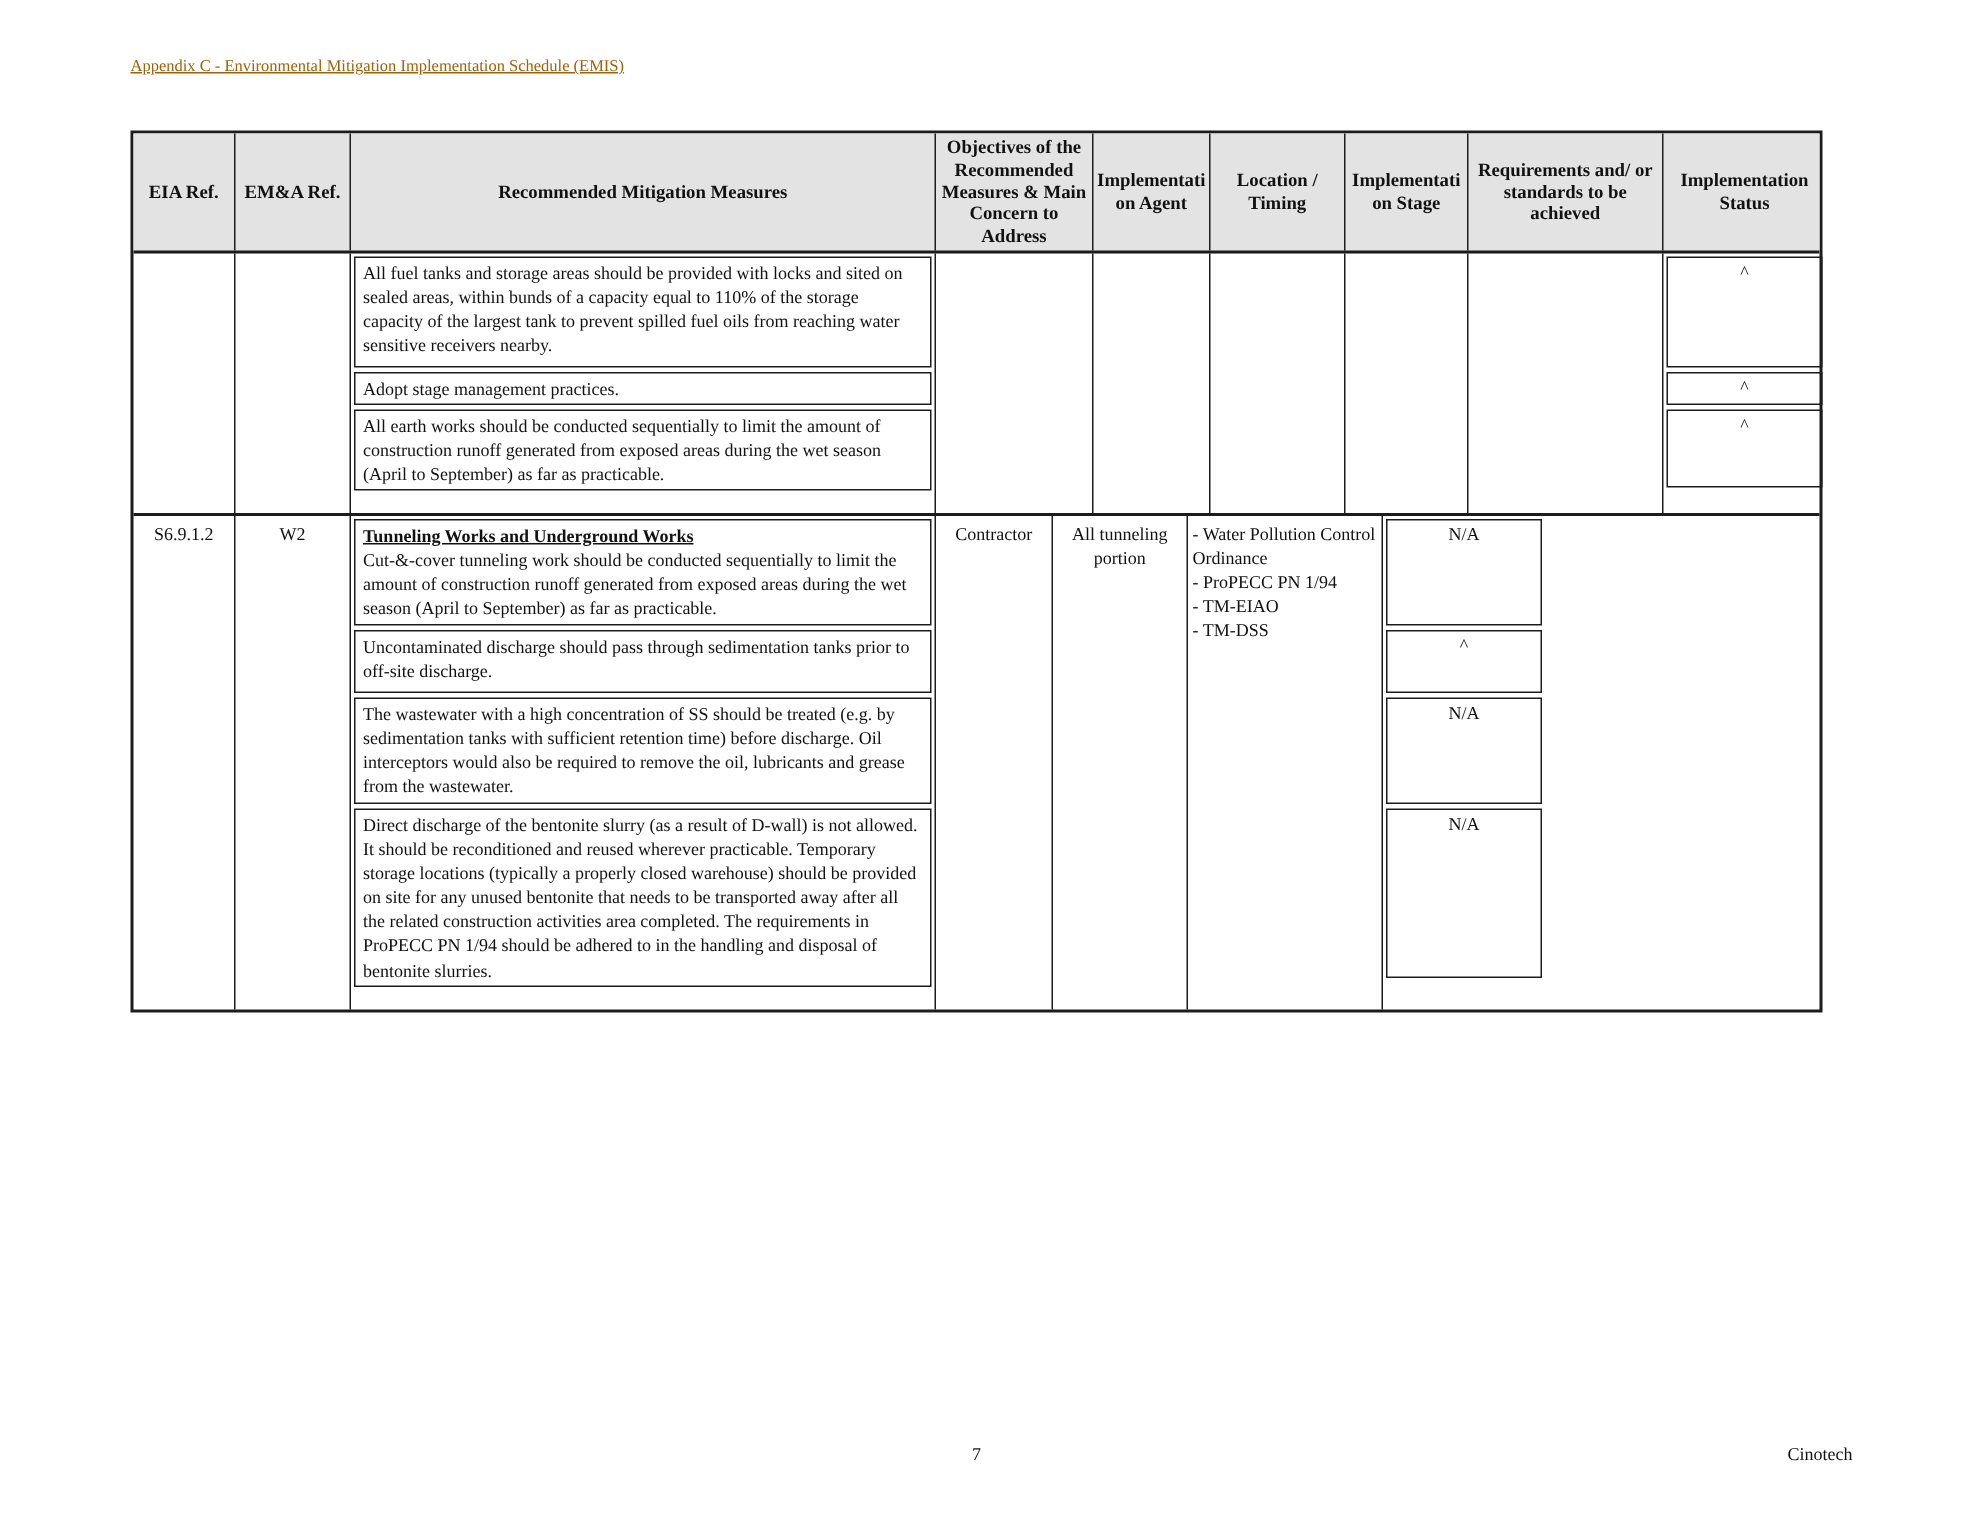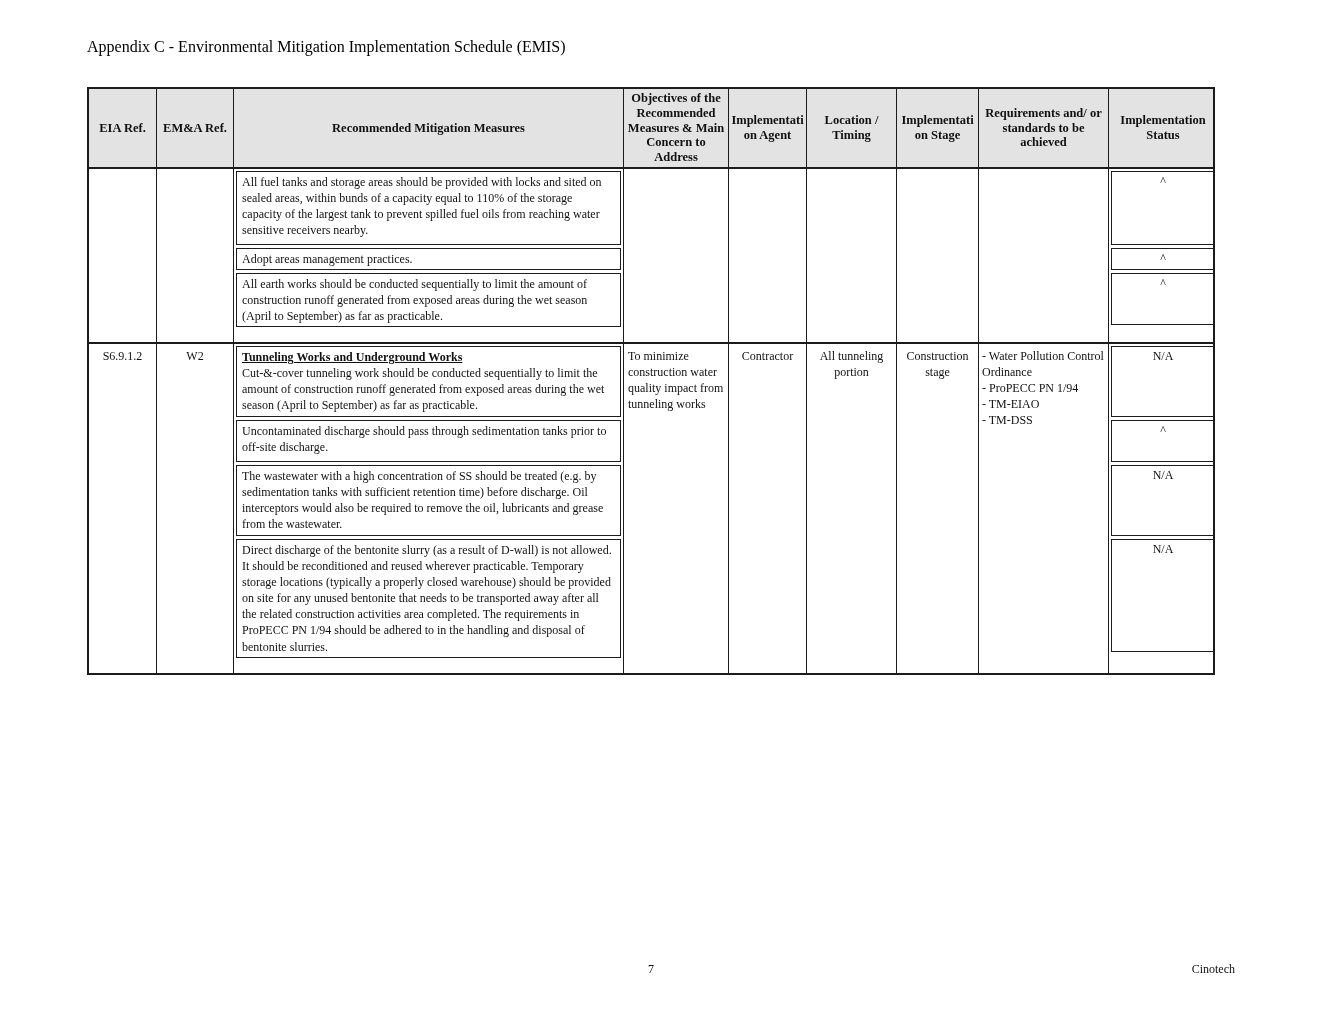--- a/index.html
+++ b/index.html
@@ -1,19 +1,19 @@
 <!DOCTYPE html>
 <html><head>
 <meta charset="utf-8">
 <style>
   * { margin:0; padding:0; box-sizing:border-box; }
   html,body { width:1320px; height:1020px; background:#ffffff; }
   body { font-family:"Liberation Serif","DejaVu Serif",serif; color:#111; position:relative; }
 
-  .doc-heading { position:absolute; left:87px; top:38px; font-size:16px; color:#000000; }
+  .doc-heading { position:absolute; left:87px; top:38px; font-size:11px; color:#a16207;text-decoration:underline; }
 
   .emis-table { position:absolute; left:87px; top:87px; width:1128px;
                 border:2px solid #1c1c1c; background:#fff; }
 
   .thead { display:flex; background:#e3e3e3; border-bottom:2px solid #1c1c1c; min-height:73px; }
   .hcell { display:flex; align-items:center; justify-content:center; text-align:center;
            font-weight:bold; font-size:12.5px; line-height:1.18; white-space:pre-line;
            border-right:1px solid #1c1c1c; padding:2px 2px; }
   .hcell:last-child { border-right:none; }
 
@@ -79,21 +79,21 @@
 achieved</div>
     <div class="hcell c9">Implementation
 Status</div>
   </div>
 
   <div class="tsection s1">
     <div class="cell c1 ref"></div>
     <div class="cell c2 ref"></div>
     <div class="cell c3 measures-cell">
       <div class="mbox mh74"><span>All fuel tanks and storage areas should be provided with locks and sited on sealed areas, within bunds of a capacity equal to 110% of the storage capacity of the largest tank to prevent spilled fuel oils from reaching water sensitive receivers nearby.</span></div>
-      <div class="mbox mh22"><span>Adopt areas management practices.</span></div>
+      <div class="mbox mh22"><span>Adopt stage management practices.</span></div>
       <div class="mbox mh52"><span>All earth works should be conducted sequentially to limit the amount of construction runoff generated from exposed areas during the wet season (April to September) as far as practicable.</span></div>
     </div>
     <div class="cell c4 obj"></div>
     <div class="cell c5 center"></div>
     <div class="cell c6 center"></div>
     <div class="cell c7 center"></div>
     <div class="cell c8 req"></div>
     <div class="cell c9 status-cell">
       <div class="sbox mh74">^</div>
       <div class="sbox mh22">^</div>
@@ -106,24 +106,22 @@
     <div class="cell c2 ref">W2</div>
     <div class="cell c3 measures-cell">
       <div class="mbox mh71">
         <span class="mtitle">Tunneling Works and Underground Works</span>
         <span>Cut-&amp;-cover tunneling work should be conducted sequentially to limit the amount of construction runoff generated from exposed areas during the wet season (April to September) as far as practicable.</span>
       </div>
       <div class="mbox mh42"><span>Uncontaminated discharge should pass through sedimentation tanks prior to off-site discharge.</span></div>
       <div class="mbox mh71"><span>The wastewater with a high concentration of SS should be treated (e.g. by sedimentation tanks with sufficient retention time) before discharge.  Oil interceptors would also be required to remove the oil, lubricants and grease from the wastewater.</span></div>
       <div class="mbox mh113"><span>Direct discharge of the bentonite slurry (as a result of D-wall) is not allowed.  It should be reconditioned and reused wherever practicable.  Temporary storage locations (typically a properly closed warehouse) should be provided on site for any unused bentonite that needs to be transported away after all the related construction activities area completed.  The requirements in ProPECC PN 1/94 should be adhered to in the handling and disposal of bentonite slurries.</span></div>
     </div>
-    <div class="cell c4 obj">To minimize construction water quality impact from tunneling works</div>
     <div class="cell c5 center">Contractor</div>
     <div class="cell c6 center">All tunneling portion</div>
-    <div class="cell c7 center">Construction stage</div>
     <div class="cell c8 req">- Water Pollution Control Ordinance
 - ProPECC PN 1/94
 - TM-EIAO
 - TM-DSS</div>
     <div class="cell c9 status-cell">
       <div class="sbox mh71">N/A</div>
       <div class="sbox mh42">^</div>
       <div class="sbox mh71">N/A</div>
       <div class="sbox mh113">N/A</div>
     </div>

